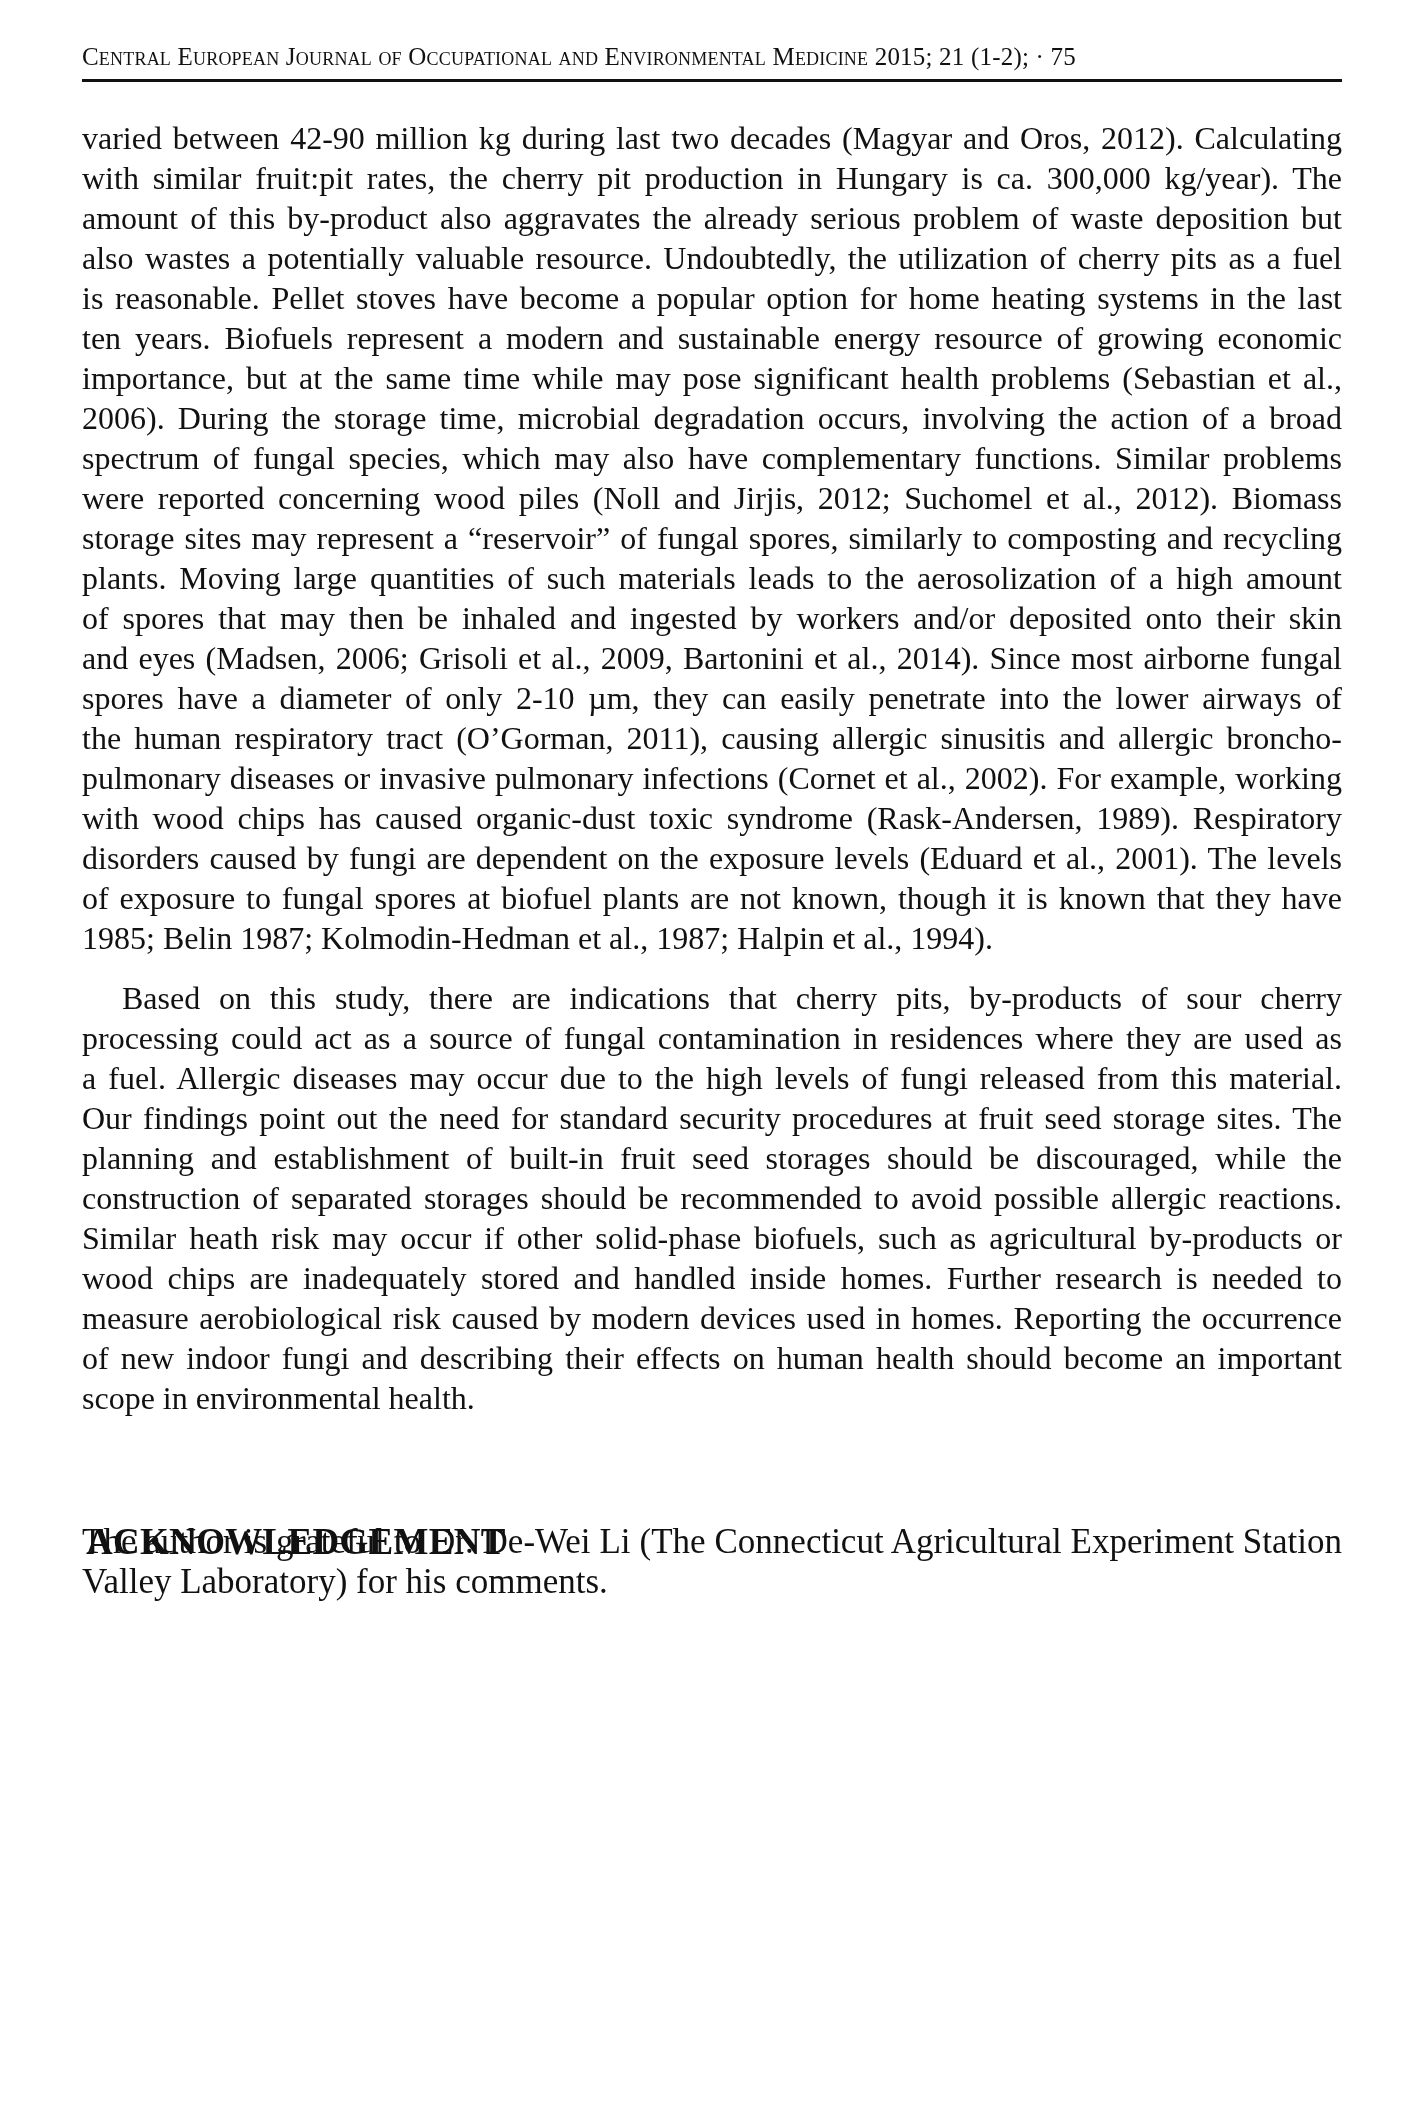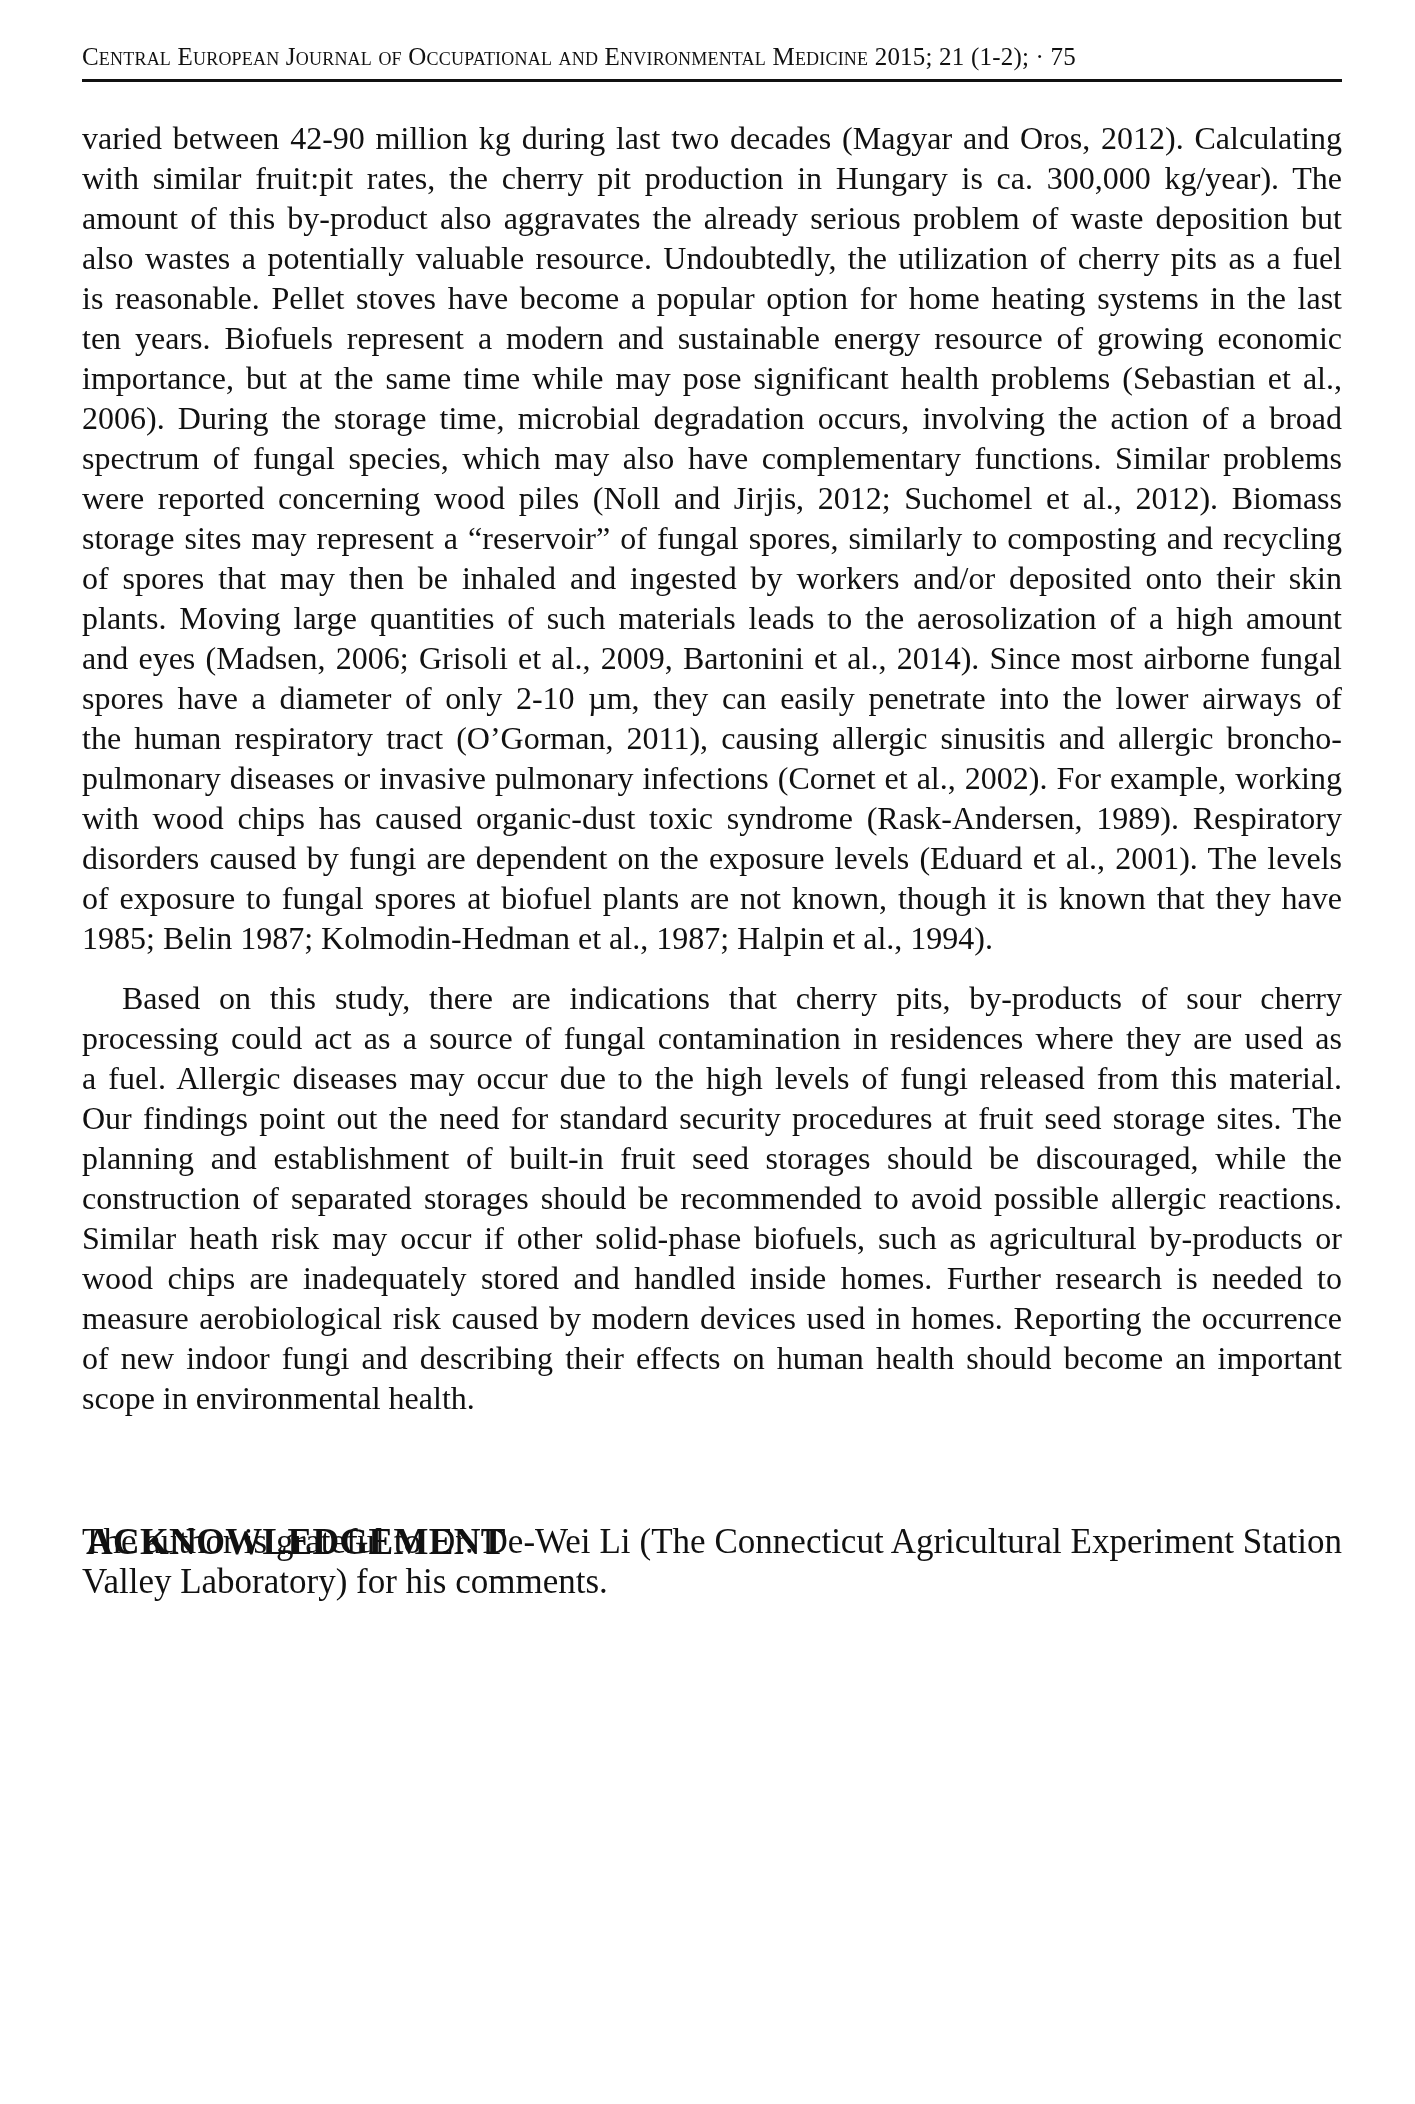--- a/index.html
+++ b/index.html
@@ -98,22 +98,22 @@
       <span class="line">with similar fruit:pit rates, the cherry pit production in Hungary is ca. 300,000 kg/year). The</span>
       <span class="line">amount of this by-product also aggravates the already serious problem of waste deposition but</span>
       <span class="line">also wastes a potentially valuable resource. Undoubtedly, the utilization of cherry pits as a fuel</span>
       <span class="line">is reasonable. Pellet stoves have become a popular option for home heating systems in the last</span>
       <span class="line">ten years. Biofuels represent a modern and sustainable energy resource of growing economic</span>
       <span class="line">importance, but at the same time while may pose significant health problems (Sebastian et al.,</span>
       <span class="line">2006). During the storage time, microbial degradation occurs, involving the action of a broad</span>
       <span class="line">spectrum of fungal species, which may also have complementary functions. Similar problems</span>
       <span class="line">were reported concerning wood piles (Noll and Jirjis, 2012; Suchomel et al., 2012). Biomass</span>
       <span class="line">storage sites may represent a “reservoir” of fungal spores, similarly to composting and recycling</span>
+      <span class="line">plants. Moving large quantities of such materials leads to the aerosolization of a high amount</span>
       <span class="line">of spores that may then be inhaled and ingested by workers and/or deposited onto their skin</span>
-      <span class="line">plants. Moving large quantities of such materials leads to the aerosolization of a high amount</span>
       <span class="line">and eyes (Madsen, 2006; Grisoli et al., 2009, Bartonini et al., 2014). Since most airborne fungal</span>
       <span class="line">spores have a diameter of only 2-10 µm, they can easily penetrate into the lower airways of</span>
       <span class="line">the human respiratory tract (O’Gorman, 2011), causing allergic sinusitis and allergic broncho-</span>
       <span class="line">pulmonary diseases or invasive pulmonary infections (Cornet et al., 2002). For example, working</span>
       <span class="line">with wood chips has caused organic-dust toxic syndrome (Rask-Andersen, 1989). Respiratory</span>
       <span class="line">disorders caused by fungi are dependent on the exposure levels (Eduard et al., 2001). The levels</span>
       <span class="line">of exposure to fungal spores at biofuel plants are not known, though it is known that they have</span>
       <span class="line last">1985; Belin 1987; Kolmodin-Hedman et al., 1987; Halpin et al., 1994).</span>
     </div>
     <div>

